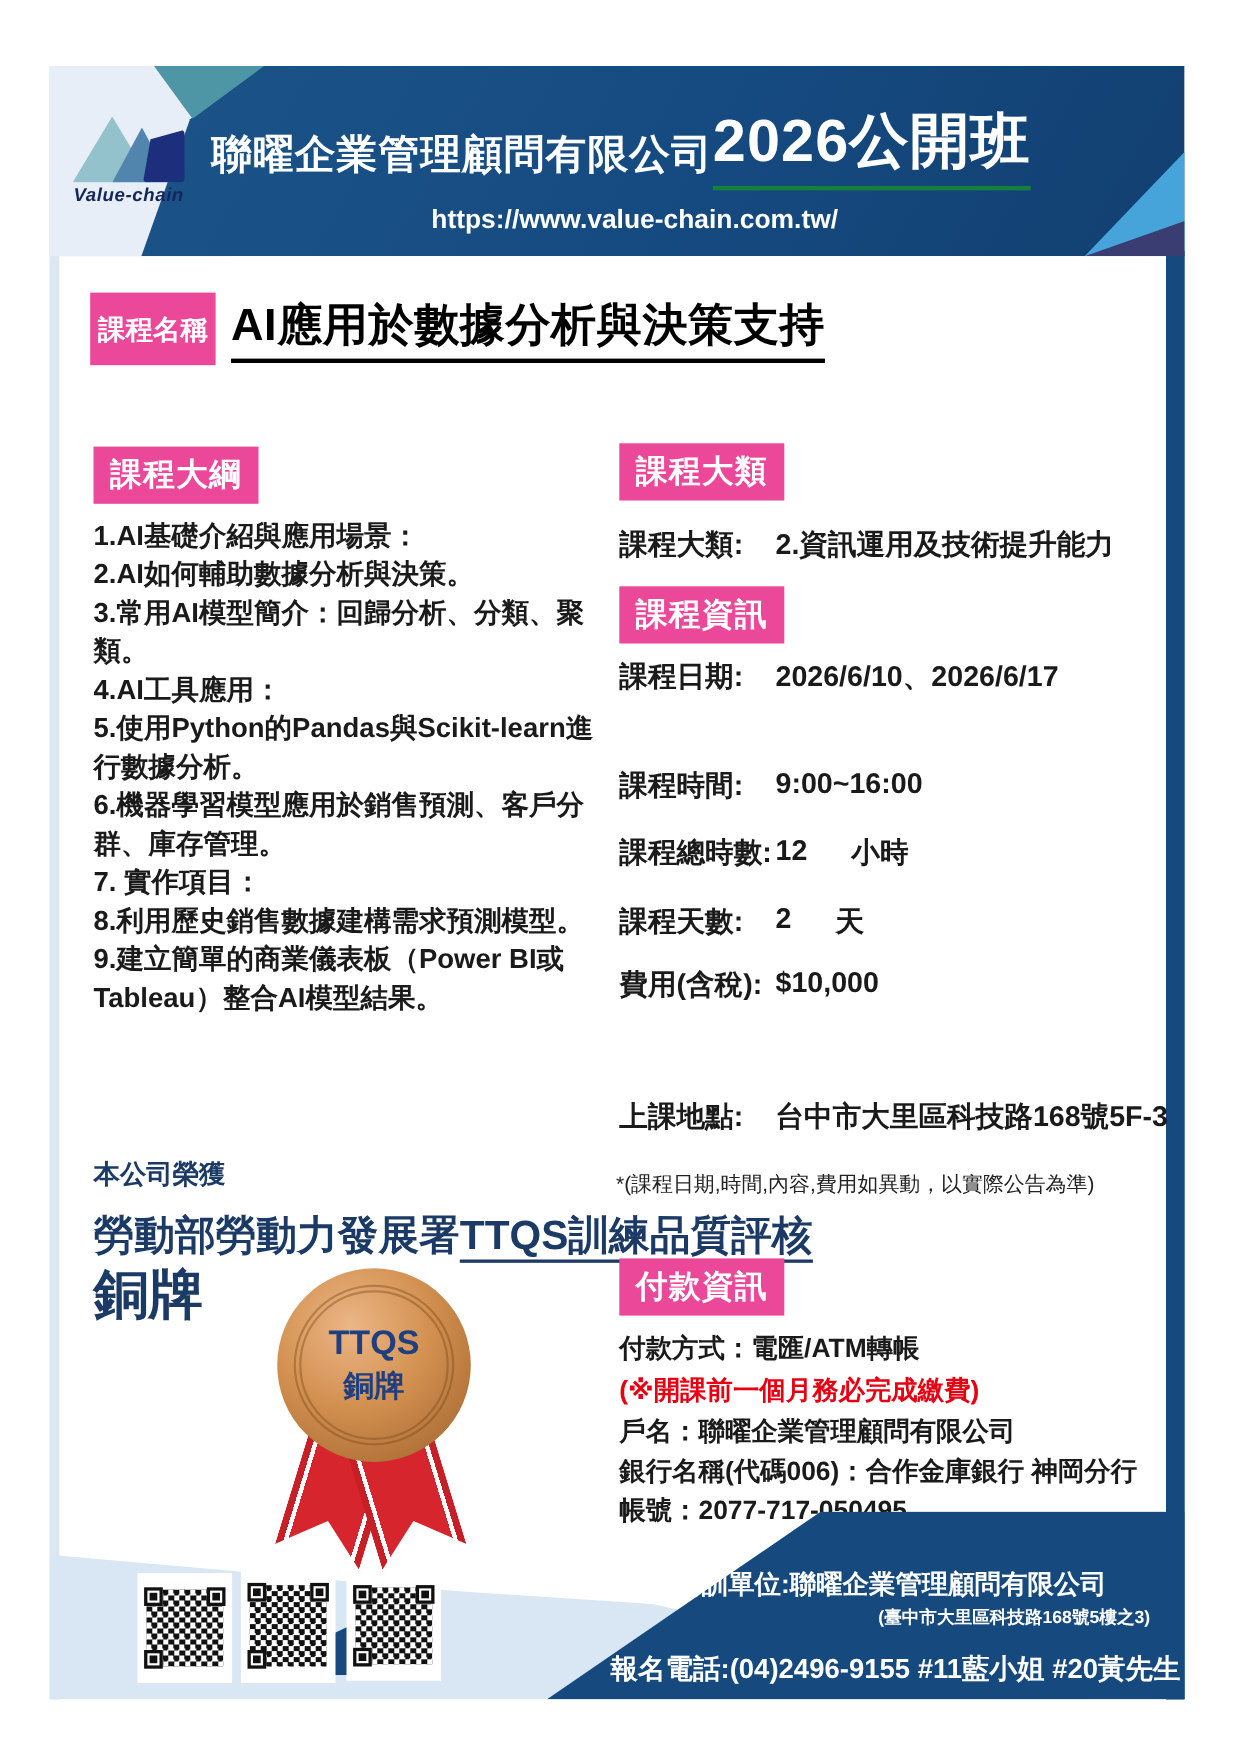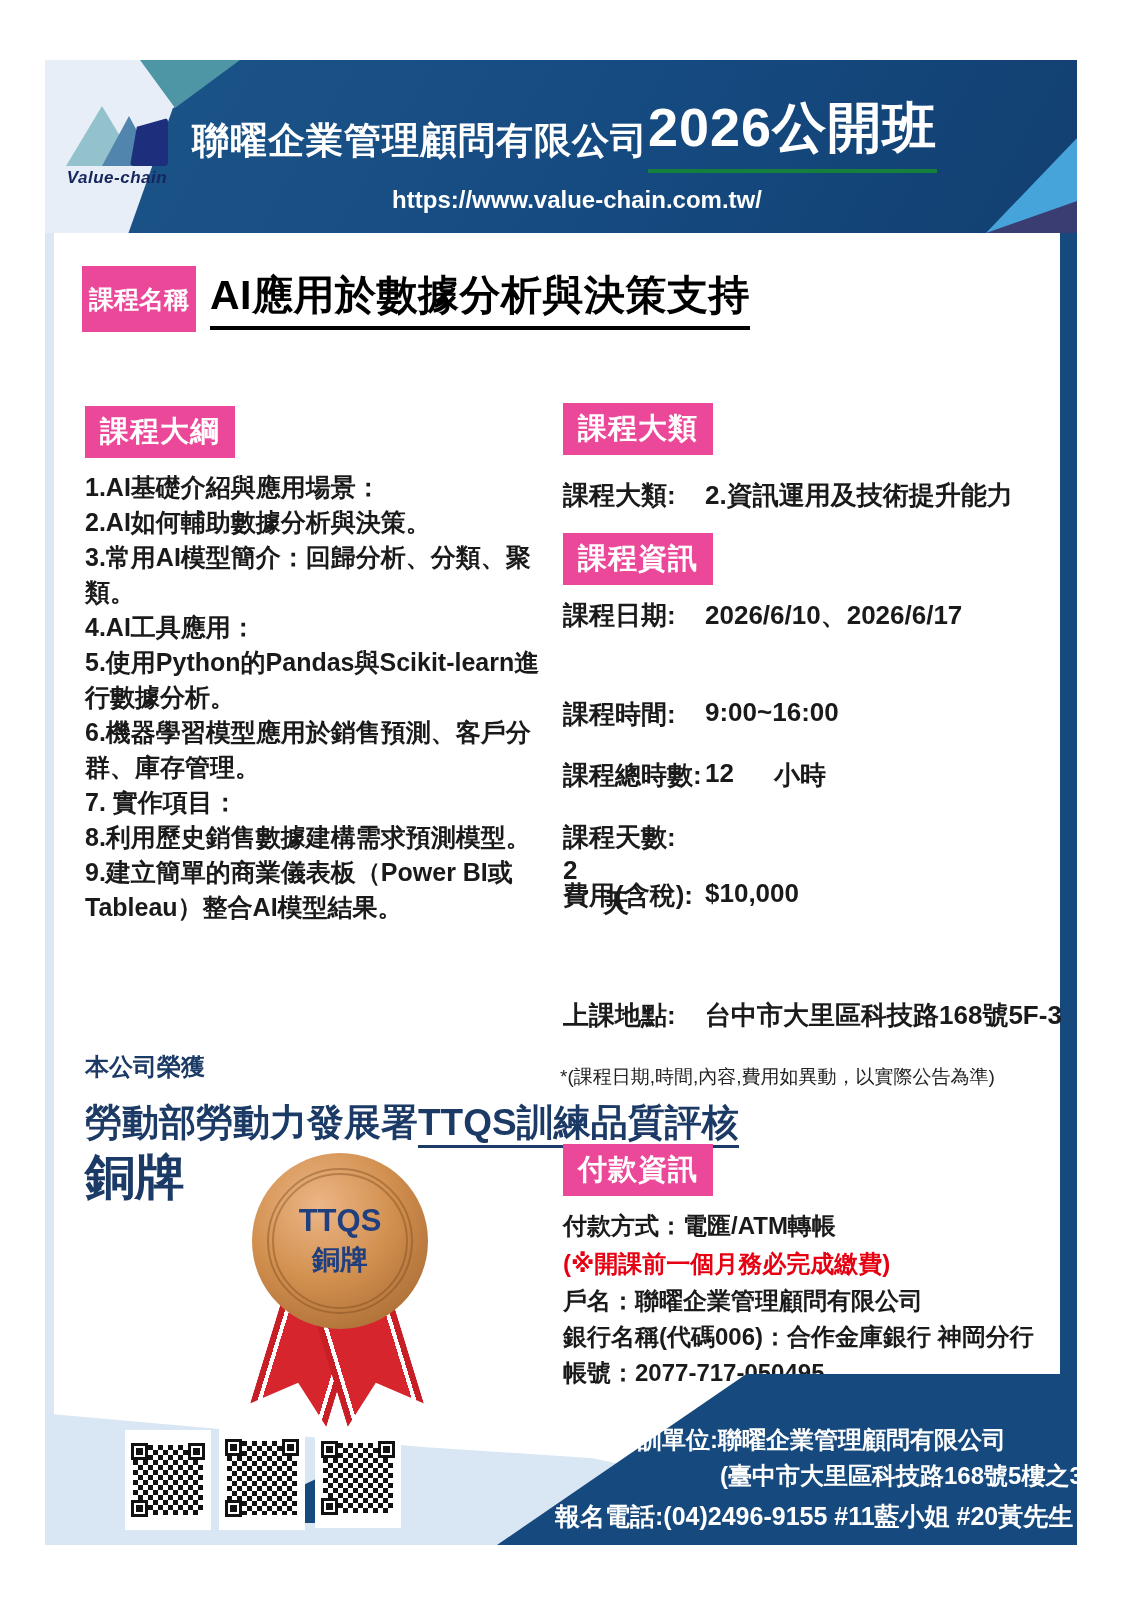--- a/index.html
+++ b/index.html
@@ -80,21 +80,21 @@
   .pay-accno{top:1357px;}
   
   .footer-light{position:absolute;left:45px;top:1405px;width:945px;height:140px;background:#d9e6f4;
           clip-path:polygon(0 6%,40% 30%,58% 38%,100% 100%,0 100%);}
   .footer-dark{position:absolute;left:497px;top:1374px;width:580px;height:171px;background:#16497d;
           clip-path:polygon(0 100%,43% 0,100% 0,100% 100%);}
   .footer-mini{position:absolute;left:293px;top:1477px;width:27px;height:46px;background:#16497d;
           clip-path:polygon(0 28%,100% 0,100% 100%,0 100%);}
   .footer-line{position:absolute;color:#ffffff;font-weight:bold;white-space:nowrap;}
   .footer-org{left:560px;top:1424px;width:500px;text-align:center;font-size:24px;}
-  .footer-addr{left:720px;top:1460px;width:340px;text-align:center;font-size:24px;}
+  .footer-addr{left:752px;top:1460px;width:340px;text-align:center;font-size:16px;}
   .footer-phone{left:555px;top:1500px;width:515px;text-align:center;font-size:25px;}
   
   .qr-tile{position:absolute;background:#ffffff;}
   .qr1{left:125px;top:1430px;width:86px;height:100px;}
   .qr2{left:219px;top:1426px;width:86px;height:104px;}
   .qr3{left:315px;top:1428px;width:86px;height:100px;}
   .qr-pattern{position:absolute;left:8px;right:8px;top:15px;bottom:15px;
           background:repeating-conic-gradient(#111 0% 25%,#fff 0% 50%) 0 0/10px 10px;}
   .finder{position:absolute;width:17px;height:17px;border:3px solid #111;background:#fff;box-sizing:border-box;}
   .finder::after{content:"";position:absolute;inset:2px;background:#111;}
@@ -151,21 +151,21 @@
       </div>
       <div class="info-row" style="top: 697px;">
         <span class="lbl">課程時間:</span>
         <span class="val">9:00~16:00</span>
       </div>
       <div class="info-row" style="top: 758px;">
         <span class="lbl">課程總時數:</span>
         <span class="val">12</span>
         <span class="unit">小時</span>
       </div>
-      <div class="info-row" style="top: 820px; flex-direction: column;">
+      <div class="info-row" style="top: 820px;">
         <span class="lbl">課程天數:</span>
         <span class="val">2</span>
         <span class="unit">天</span>
       </div>
       <div class="info-row" style="top: 878px;">
         <span class="lbl">費用(含稅):</span>
         <span class="val">$10,000</span>
       </div>
       <div class="info-row" style="top: 998px;">
         <span class="lbl">上課地點:</span>

